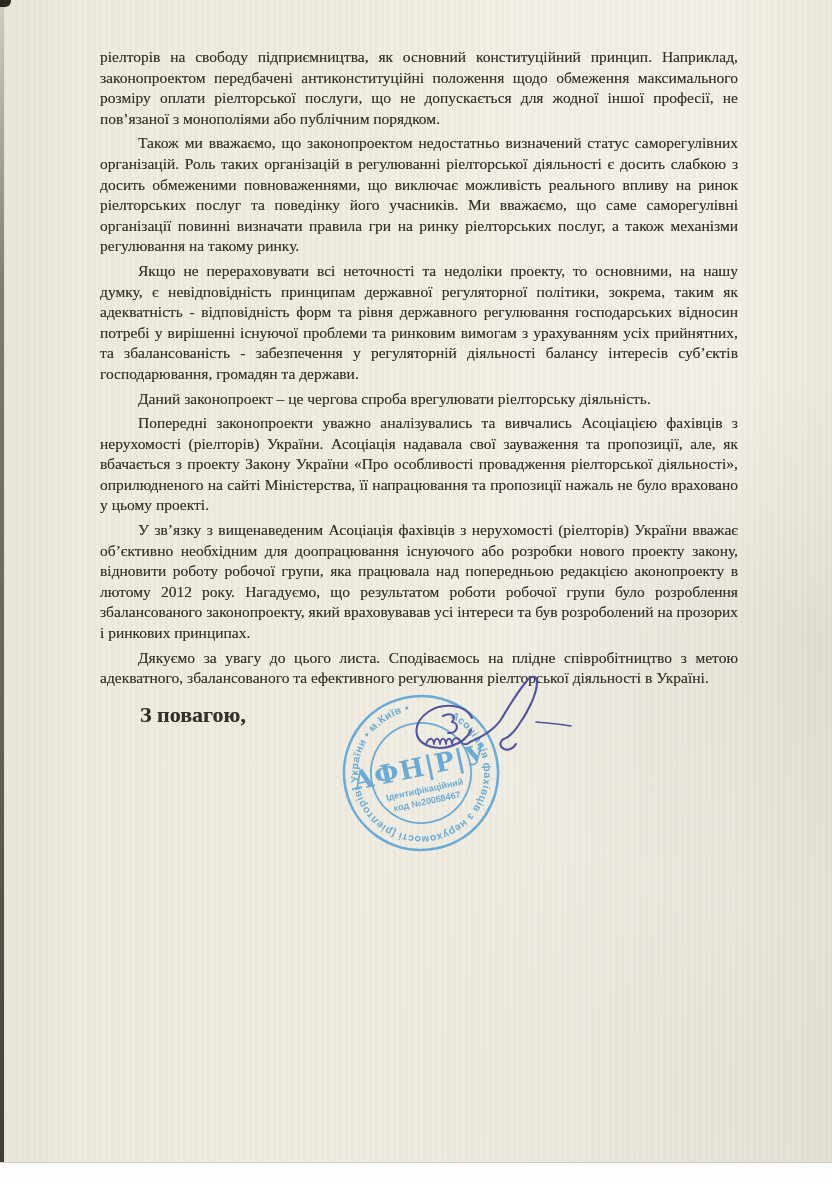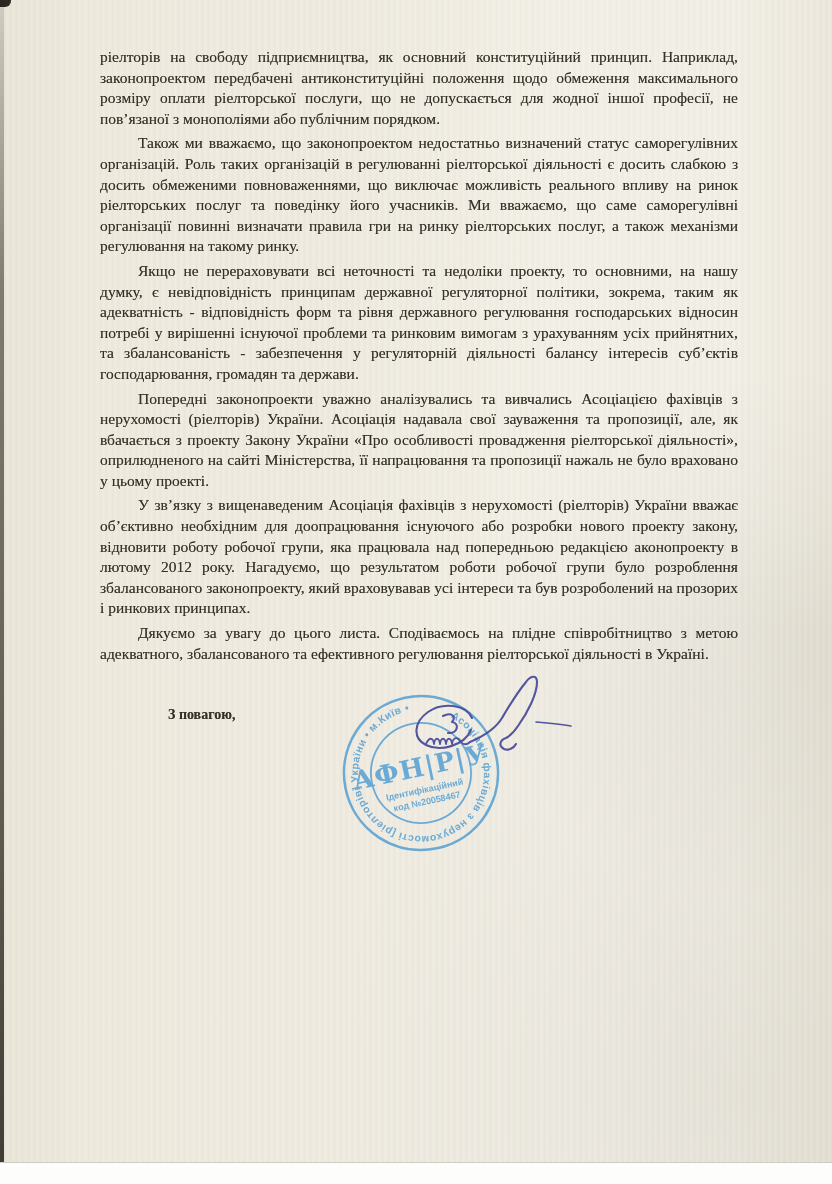--- a/index.html
+++ b/index.html
@@ -54,25 +54,24 @@
     line-height: 20.6px;
     text-align: justify;
     text-shadow: 0 0 0.6px rgba(55,50,40,0.55);
   }
   .letter-body p { margin: 0 12px 4px 0; text-indent: 38px; }
   .letter-body p.cont { text-indent: 0; }
   .closing {
     position: absolute;
     left: 140px; top: 704px;
     color: #34312a;
-    font-size: 14px;
+    font-size: 22px;
     line-height: 22px;
     font-weight: bold;
     text-shadow: 0 0 0.6px rgba(55,50,40,0.5);
-    margin-left: 28px;
   }
   .stamp-svg {
     position: absolute;
     left: 335px; top: 687px;
     width: 172px; height: 172px;
     opacity: 0.92;
   }
   .signature-svg {
     position: absolute;
     left: 390px; top: 660px;
@@ -84,20 +83,21 @@
 
 <div class="page">
   <div class="paper"></div>
   <div class="edge-left"></div>
   <div class="corner-mark"></div>
 
   <div class="letter-body">
     <p class="cont">ріелторів на свободу підприємництва, як основний конституційний принцип. Наприклад, законопроектом передбачені антиконституційні положення щодо обмеження максимального розміру оплати ріелторської послуги, що не допускається для жодної іншої професії, не пов’язаної з монополіями або публічним порядком.</p>
     <p>Також ми вважаємо, що законопроектом недостатньо визначений статус саморегулівних організацій. Роль таких організацій в регулюванні ріелторської діяльності є досить слабкою з досить обмеженими повноваженнями, що виключає можливість реального впливу на ринок ріелторських послуг та поведінку його учасників. Ми вважаємо, що саме саморегулівні організації повинні визначати правила гри на ринку ріелторських послуг, а також механізми регулювання на такому ринку.</p>
     <p>Якщо не перераховувати всі неточності та недоліки проекту, то основними, на нашу думку, є невідповідність принципам державної регуляторної політики, зокрема, таким як адекватність - відповідність форм та рівня державного регулювання господарських відносин потребі у вирішенні існуючої проблеми та ринковим вимогам з урахуванням усіх прийнятних, та збалансованість - забезпечення у регуляторній діяльності балансу інтересів суб’єктів господарювання, громадян та держави.</p>
+    <p>Даний законопроект – це чергова спроба врегулювати ріелторську діяльність.</p>
     <p>Попередні законопроекти уважно аналізувались та вивчались Асоціацією фахівців з нерухомості (ріелторів) України. Асоціація надавала свої зауваження та пропозиції, але, як вбачається з проекту Закону України «Про особливості провадження ріелторської діяльності», оприлюдненого на сайті Міністерства, її напрацювання та пропозиції нажаль не було враховано у цьому проекті.</p>
     <p>У зв’язку з вищенаведеним Асоціація фахівців з нерухомості (ріелторів) України вважає об’єктивно необхідним для доопрацювання існуючого або розробки нового проекту закону, відновити роботу робочої групи, яка працювала над попередньою редакцією аконопроекту в лютому 2012 року. Нагадуємо, що результатом роботи робочої групи було розроблення збалансованого законопроекту, який враховувавав усі інтереси та був розроболений на прозорих і ринкових принципах.</p>
     <p>Дякуємо за увагу до цього листа. Сподіваємось на плідне співробітництво з метою адекватного, збалансованого та ефективного регулювання ріелторської діяльності в Україні.</p>
   </div>
 
   <div class="closing">
     <div>З повагою,</div>
   </div>
 
   <svg class="stamp-svg" viewBox="-86 -86 172 172">

